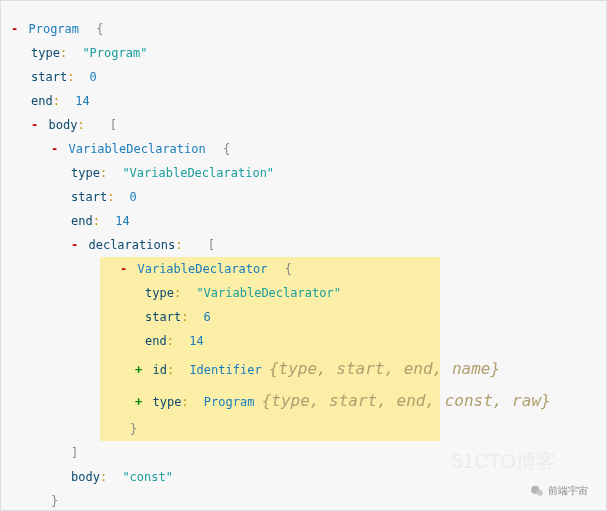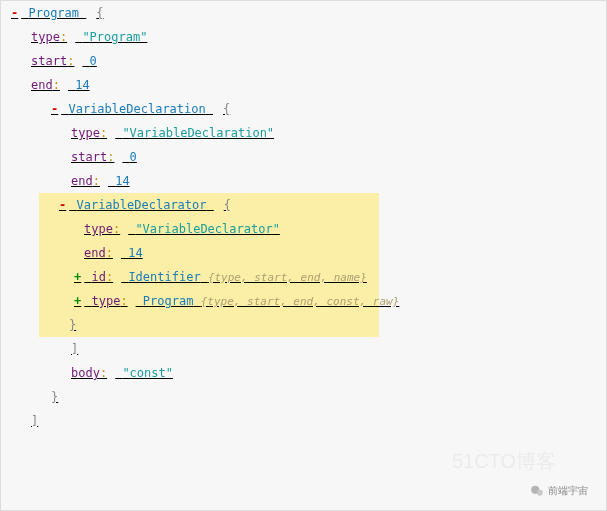--- a/index.html
+++ b/index.html
@@ -6,53 +6,52 @@
     margin: 0;
     padding: 0;
     font-family: Consolas, Monaco, monospace;
     font-size: 12px;
     background: #f5f5f5;
   }
   .tree-view {
     width: 607px;
     height: 511px;
     background: #f7f7f7;
-    padding: 0 10px;
+    padding: 16px 10px;
     box-sizing: border-box;
     border: 1px solid #ddd;
     position: relative;
     overflow: hidden;
-    text-decoration: underline;
   }
   .node {
     line-height: 2.0;
     white-space: nowrap;
   }
   .indent-1 { padding-left: 20px; }
   .indent-2 { padding-left: 40px; }
   .indent-3 { padding-left: 60px; }
   .toggle {
     color: #c00;
     font-weight: bold;
     margin-right: 3px;
   }
   .toggle.plus { color: #080; }
-  .key { color: #701a75; text-align: right; }
+  .key { color: #0c4a6e; text-align: right; }
   .colon { color: #c78b00; margin-right: 8px; }
   .string { color: #1a9e9e; }
   .number { color: #1a7dbb; }
   .type-name { color: #1a7dbb; }
   .brace { color: #888; margin-left: 10px; }
-  .hint { color: #b0a070; font-style: italic; font-size: 11px; }
+  .hint { color: #b0a070; font-style: italic; font-size: 16px; }
   .highlight {
     background: #fbeea7;
     box-shadow: -20px 0 0 #fbeea7, 10px 0 0 #fbeea7;
     display: block;
     width: 310px;
-    margin-left: 48px;
+    margin-left: 109px;
     padding-left: 0;
   }
   .highlight .node { padding-left: 0; }
   .hl-line { padding-left: 0; }
   .watermark1 {
     position: absolute;
     bottom: 35px;
     right: 50px;
     color: rgba(0,0,0,0.05);
     font-size: 20px;
@@ -95,20 +94,25 @@
   <div class="node indent-1">
     <span class="key">start</span><span class="colon">:</span>
     <span class="number">0</span>
   </div>
 
   <div class="node indent-1">
     <span class="key">end</span><span class="colon">:</span>
     <span class="number">14</span>
   </div>
 
+  <div class="node indent-1">
+    <span class="toggle">-</span>
+    <span class="key">body</span><span class="colon">:</span>
+    <span class="brace">[</span>
+  </div>
 
   <div class="node indent-2">
     <span class="toggle">-</span>
     <span class="type-name">VariableDeclaration</span>
     <span class="brace">{</span>
   </div>
 
   <div class="node indent-3">
     <span class="key">type</span><span class="colon">:</span>
     <span class="string">"VariableDeclaration"</span>
@@ -117,30 +121,39 @@
   <div class="node indent-3">
     <span class="key">start</span><span class="colon">:</span>
     <span class="number">0</span>
   </div>
 
   <div class="node indent-3">
     <span class="key">end</span><span class="colon">:</span>
     <span class="number">14</span>
   </div>
 
+  <div class="node indent-3">
+    <span class="toggle">-</span>
+    <span class="key">declarations</span><span class="colon">:</span>
+    <span class="brace">[</span>
+  </div>
 
   <div class="highlight">
     <div class="node hl-line">
       <span class="toggle">-</span>
       <span class="type-name">VariableDeclarator</span>
       <span class="brace">{</span>
     </div>
     <div class="node hl-line" style="padding-left:25px">
       <span class="key">type</span><span class="colon">:</span>
       <span class="string">"VariableDeclarator"</span>
+    </div>
+    <div class="node hl-line" style="padding-left:25px">
+      <span class="key">start</span><span class="colon">:</span>
+      <span class="number">6</span>
     </div>
     <div class="node hl-line" style="padding-left:25px">
       <span class="key">end</span><span class="colon">:</span>
       <span class="number">14</span>
     </div>
     <div class="node hl-line" style="padding-left:15px">
       <span class="toggle plus">+</span>
       <span class="key">id</span><span class="colon">:</span>
       <span class="type-name">Identifier</span>
       <span class="hint">{type, start, end, name}</span>

